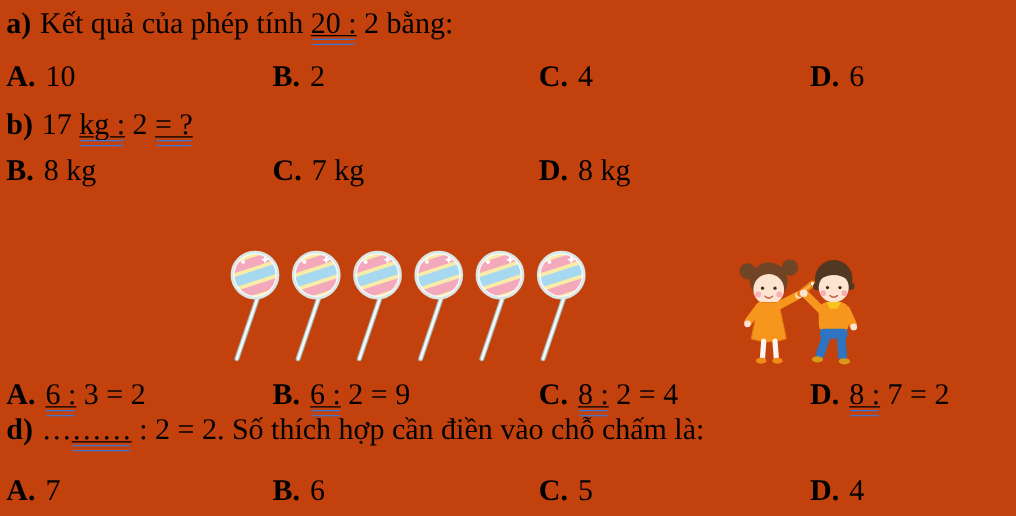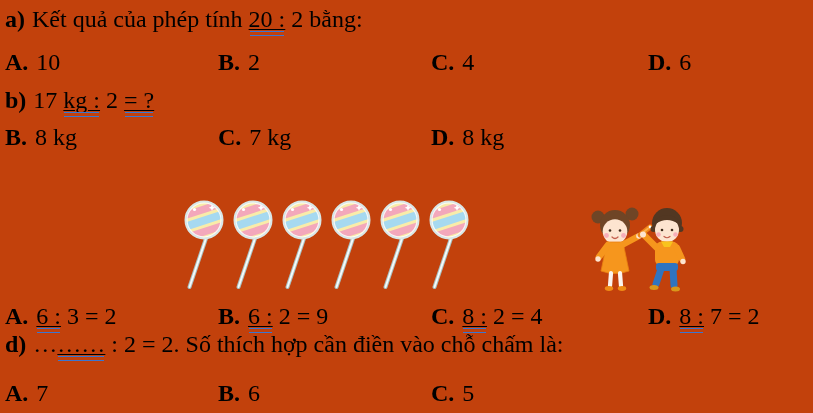--- a/index.html
+++ b/index.html
@@ -132,15 +132,16 @@
     <div><span class="letter">D.</span><span class="squig">8 :</span><span> 7 = 2</span></div>
   </div>
 
   <div class="row" style="top:331px">
     <span class="qlabel">d)</span><span>…</span><span class="squig">……</span><span> : 2 = 2. Số thích hợp cần điền vào chỗ chấm là:</span>
   </div>
   <div class="row opts" style="top:380px">
     <div><span class="letter">A.</span><span>7</span></div>
     <div><span class="letter">B.</span><span>6</span></div>
     <div><span class="letter">C.</span><span>5</span></div>
+    <div><span class="letter">D.</span><span>4</span></div>
   </div>
 
 </div>
 
 </body></html>

